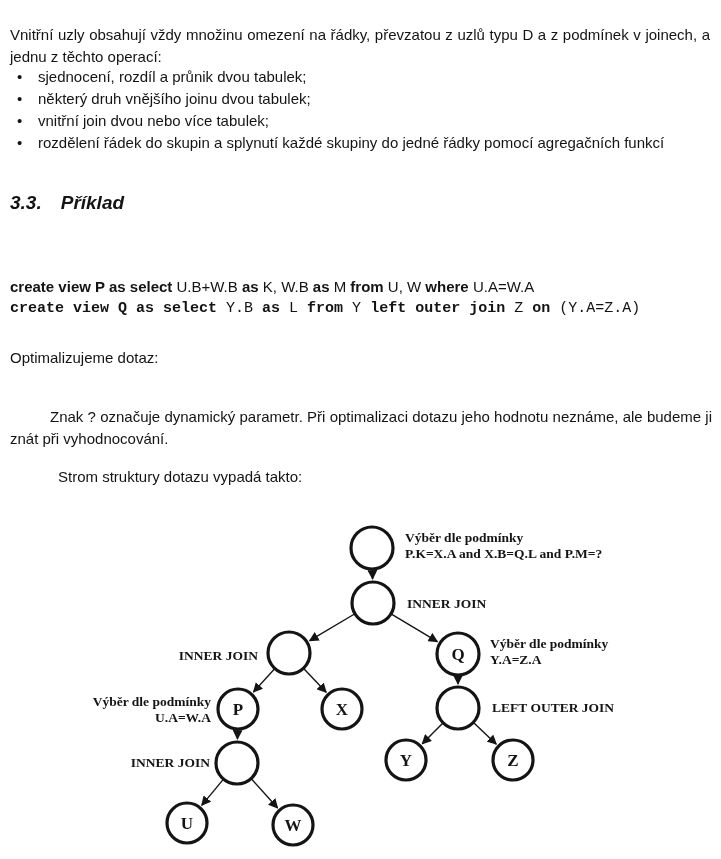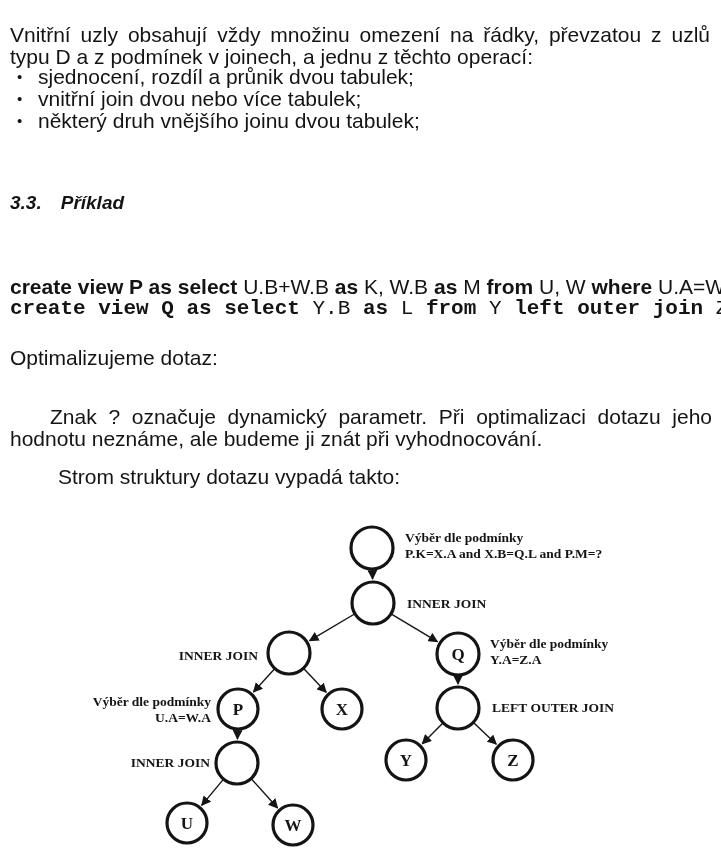--- a/index.html
+++ b/index.html
@@ -3,21 +3,21 @@
 <meta charset="utf-8">
 <style>
   html,body{margin:0;padding:0;}
   body{
     width:721px;height:859px;position:relative;background:#ffffff;
     font-family:"Liberation Sans",sans-serif;color:#141414;
     -webkit-font-smoothing:antialiased;
   }
   .page{position:absolute;inset:0;overflow:hidden;}
   p,ul,h3,.code{margin:0;padding:0;}
-  .blk{position:absolute;font-size:21px;line-height:22px;}
+  .blk{position:absolute;font-size:15px;line-height:22px;}
   .justify{text-align:justify;}
   #p1{left:10px;top:24px;width:700px;}
   #oplist{left:10px;top:66px;width:700px;list-style:none;}
   #oplist li{position:relative;padding-left:28px;line-height:22px;text-align:justify;}
   #oplist li::before{content:"\2022";position:absolute;left:7px;top:0;font-size:15px;}
   #heading{left:10px;top:193px;font-size:19px;font-weight:bold;font-style:italic;line-height:20px;}
   #heading .ht{margin-left:19px;}
   #p2{left:10px;top:232px;width:700px;}
   .code{white-space:nowrap;}
   .code span{font-weight:normal;}
@@ -34,22 +34,23 @@
 </style>
 </head>
 <body>
 
 <div class="page">
 
   <p id="p1" class="blk justify">Vnitřní uzly obsahují vždy množinu omezení na řádky, převzatou z uzlů typu D a z podmínek v joinech, a jednu z těchto operací:</p>
 
   <ul id="oplist" class="blk">
     <li>sjednocení, rozdíl a průnik dvou tabulek;</li>
+    <li>některý druh vnějšího joinu dvou tabulek;</li>
     <li>vnitřní join dvou nebo více tabulek;</li>
-    <li>některý druh vnějšího joinu dvou tabulek;</li>
+    <li>rozdělení řádek do skupin a splynutí každé skupiny do jedné řádky pomocí agregačních funkcí</li>
   </ul>
 
   <h3 id="heading" class="blk">
     <span>3.3.</span><span class="ht">Příklad</span>
   </h3>
 
 
   <div id="code1" class="blk code"><b>create view P as select </b><span>U.B+W.B </span><b>as </b><span>K, W.B </span><b>as </b><span>M </span><b>from </b><span>U, W </span><b>where </b><span>U.A=W.A</span></div>
   <div id="code2" class="blk code"><b>create view Q as select </b><span>Y.B </span><b>as </b><span>L </span><b>from </b><span>Y </span><b>left outer join </b><span>Z </span><b>on </b><span>(Y.A=Z.A)</span></div>
 

